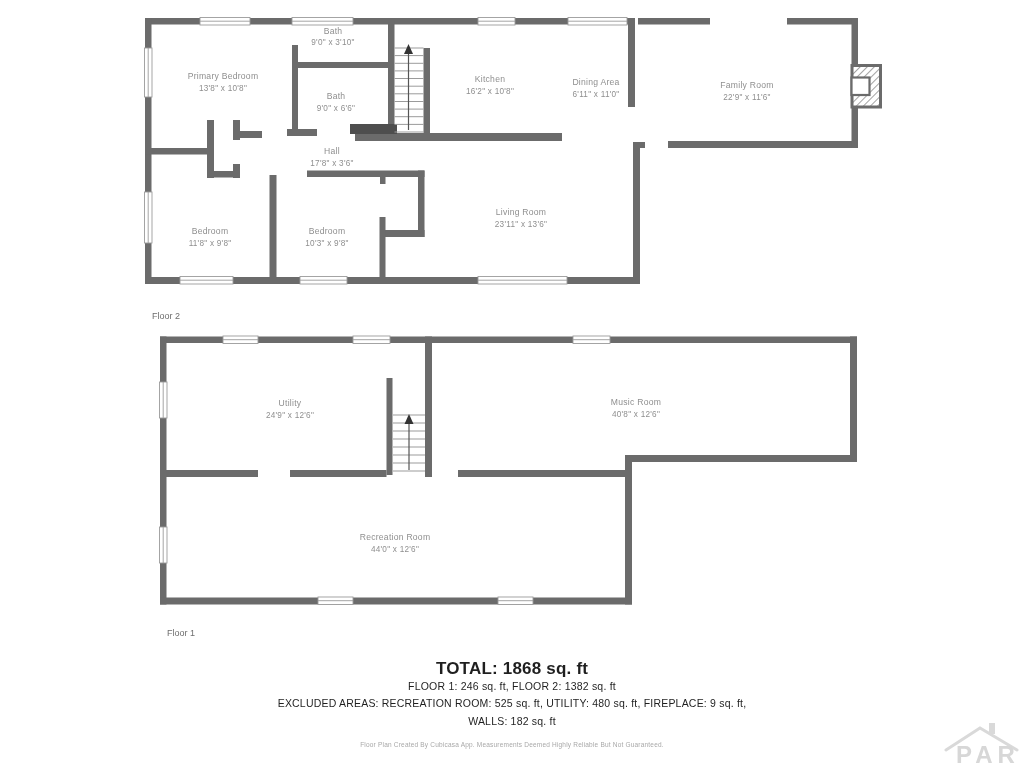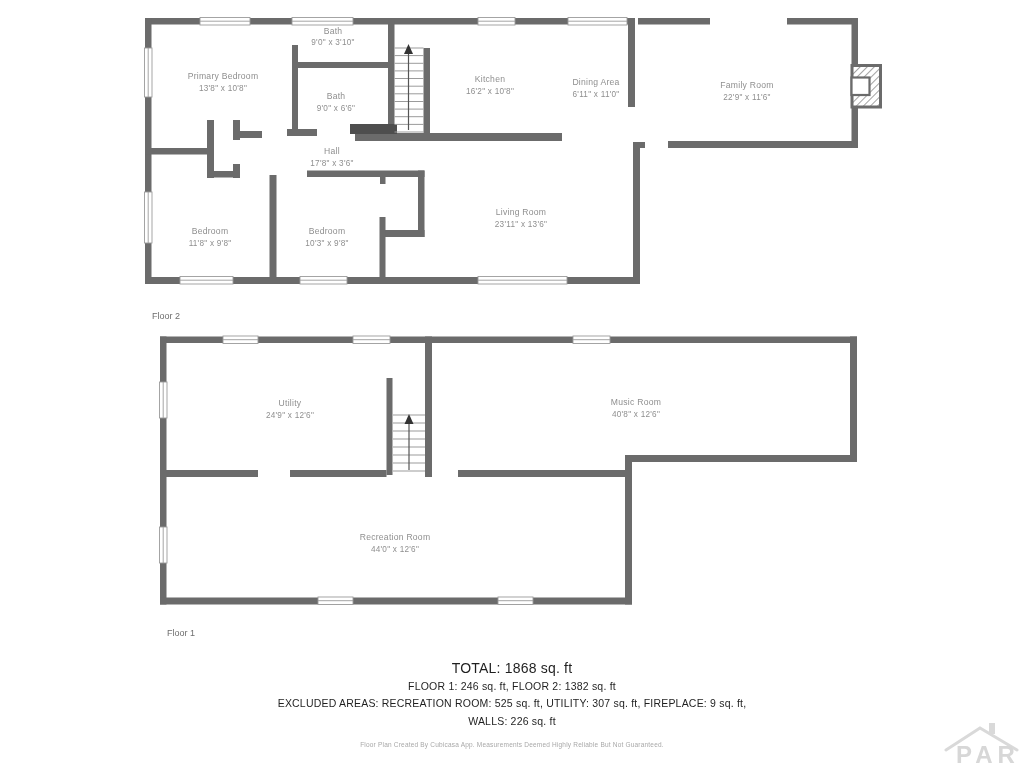--- a/index.html
+++ b/index.html
@@ -12,21 +12,21 @@
     font-family:"Liberation Sans", sans-serif;
     fill:#8f8f8f;letter-spacing:.25px;
   }
   .room-name{font-size:8.6px;}
   .room-dims{font-size:8.2px;}
   .floor-label{font-family:"Liberation Sans", sans-serif;font-size:9px;fill:#6e6e6e;}
   .summary{
     position:absolute;left:0;right:0;top:660px;text-align:center;color:#1f1f1f;
     font-size:10.5px;line-height:17.6px;letter-spacing:.2px;
   }
-  .summary .total{font-weight:normal;font-size:14px;}
+  .summary .total{font-weight:bold;font-size:17px;}
   .disclaimer{
     position:absolute;left:0;right:0;top:741px;text-align:center;
     font-size:6.5px;color:#a8a8a8;letter-spacing:.2px;
   }
   .watermark-text{
     font-family:"Liberation Sans", sans-serif;font-weight:bold;
     font-size:24px;fill:#d7d7d7;letter-spacing:5px;
   }
 </style>
 </head>
@@ -191,18 +191,18 @@
         <path d="M946 750 L980 728 L1017 750" stroke="#d9d9d9" stroke-width="3" fill="none" stroke-linecap="round"></path>
         <rect x="989" y="723" width="6" height="11" fill="#d9d9d9"></rect>
       </g>
       <text class="watermark-text" x="956" y="763">PAR</text>
     </g>
   </svg>
 
   <div class="summary">
     <div class="total">TOTAL: 1868 sq. ft</div>
     <div>FLOOR 1: 246 sq. ft, FLOOR 2: 1382 sq. ft</div>
-    <div>EXCLUDED AREAS: RECREATION ROOM: 525 sq. ft, UTILITY: 307 sq. ft, FIREPLACE: 9 sq. ft,</div>
-    <div>WALLS: 226 sq. ft</div>
+    <div>EXCLUDED AREAS: RECREATION ROOM: 525 sq. ft, UTILITY: 480 sq. ft, FIREPLACE: 9 sq. ft,</div>
+    <div>WALLS: 182 sq. ft</div>
   </div>
   <div class="disclaimer">Floor Plan Created By Cubicasa App. Measurements Deemed Highly Reliable But Not Guaranteed.</div>
 
 </div>
 
 </body></html>

